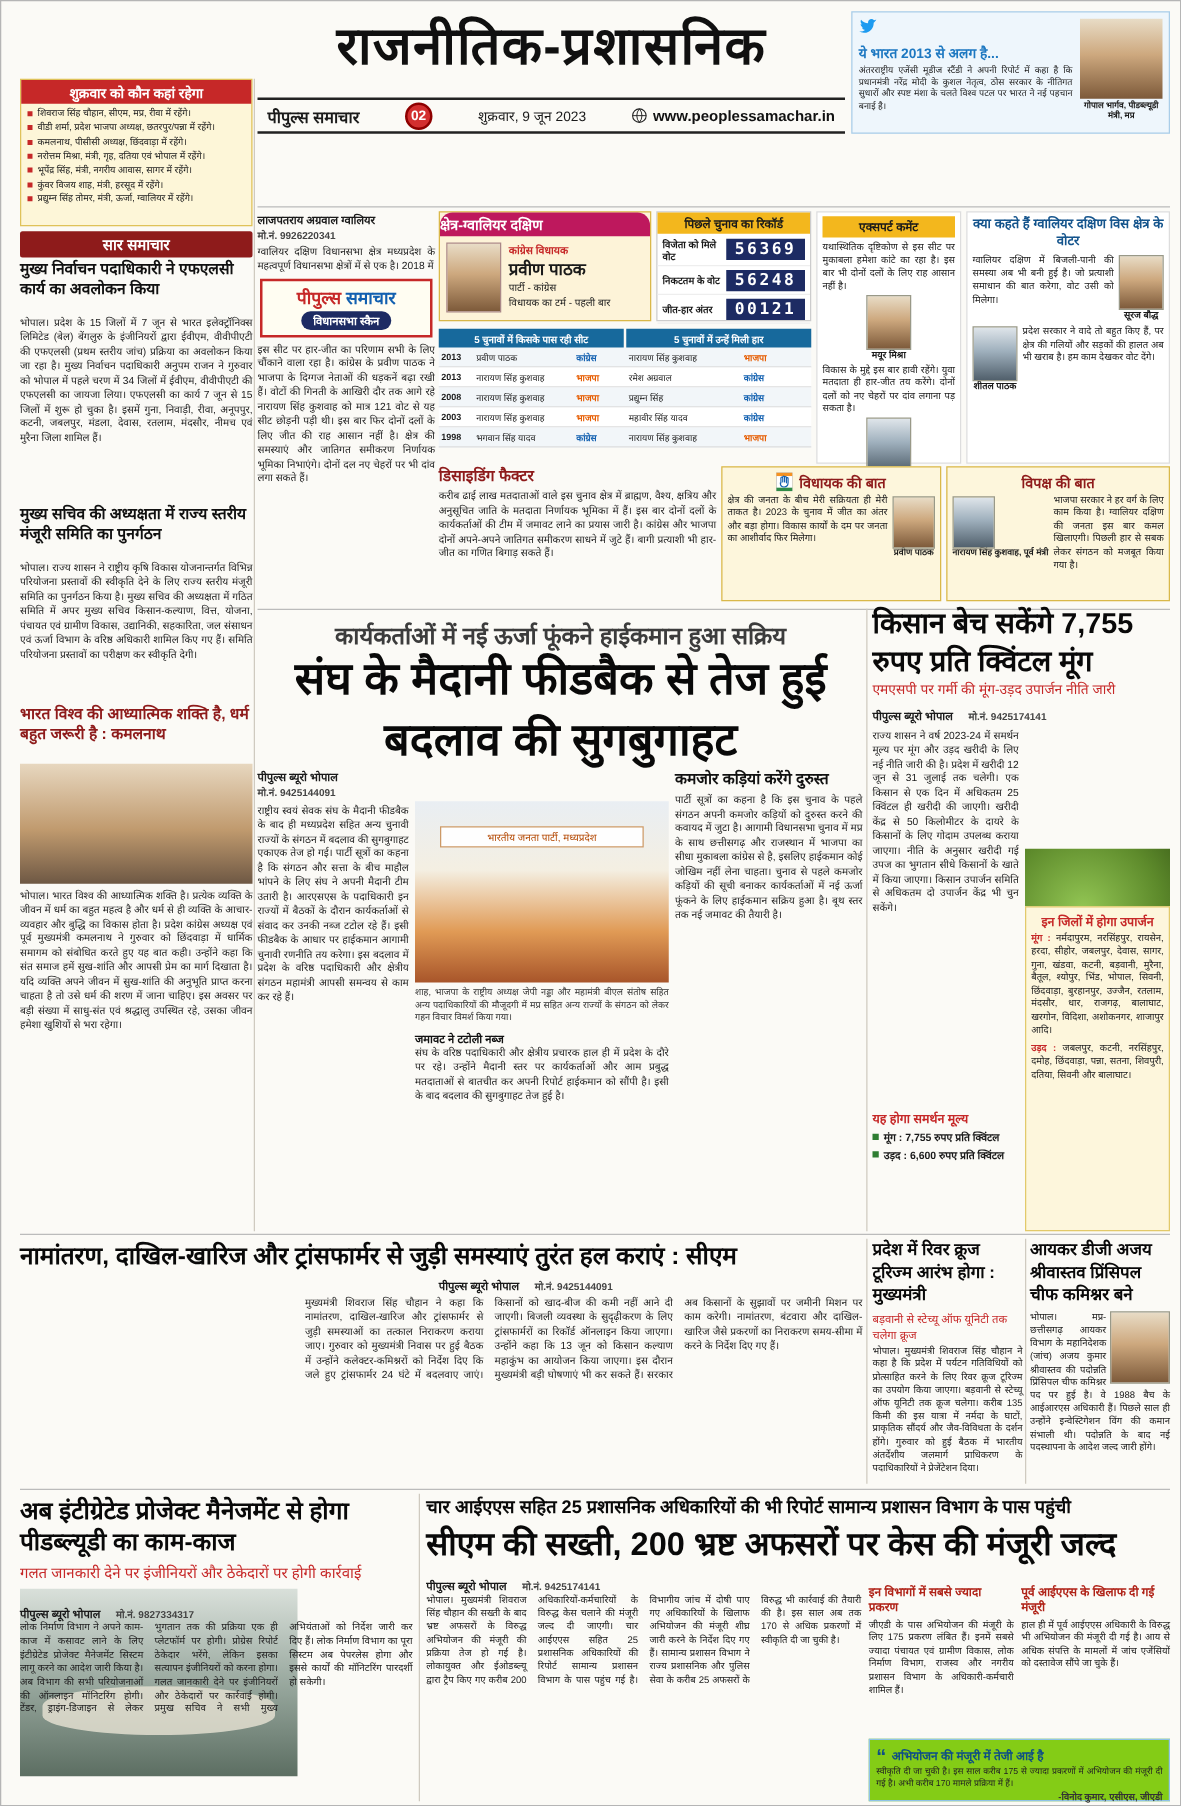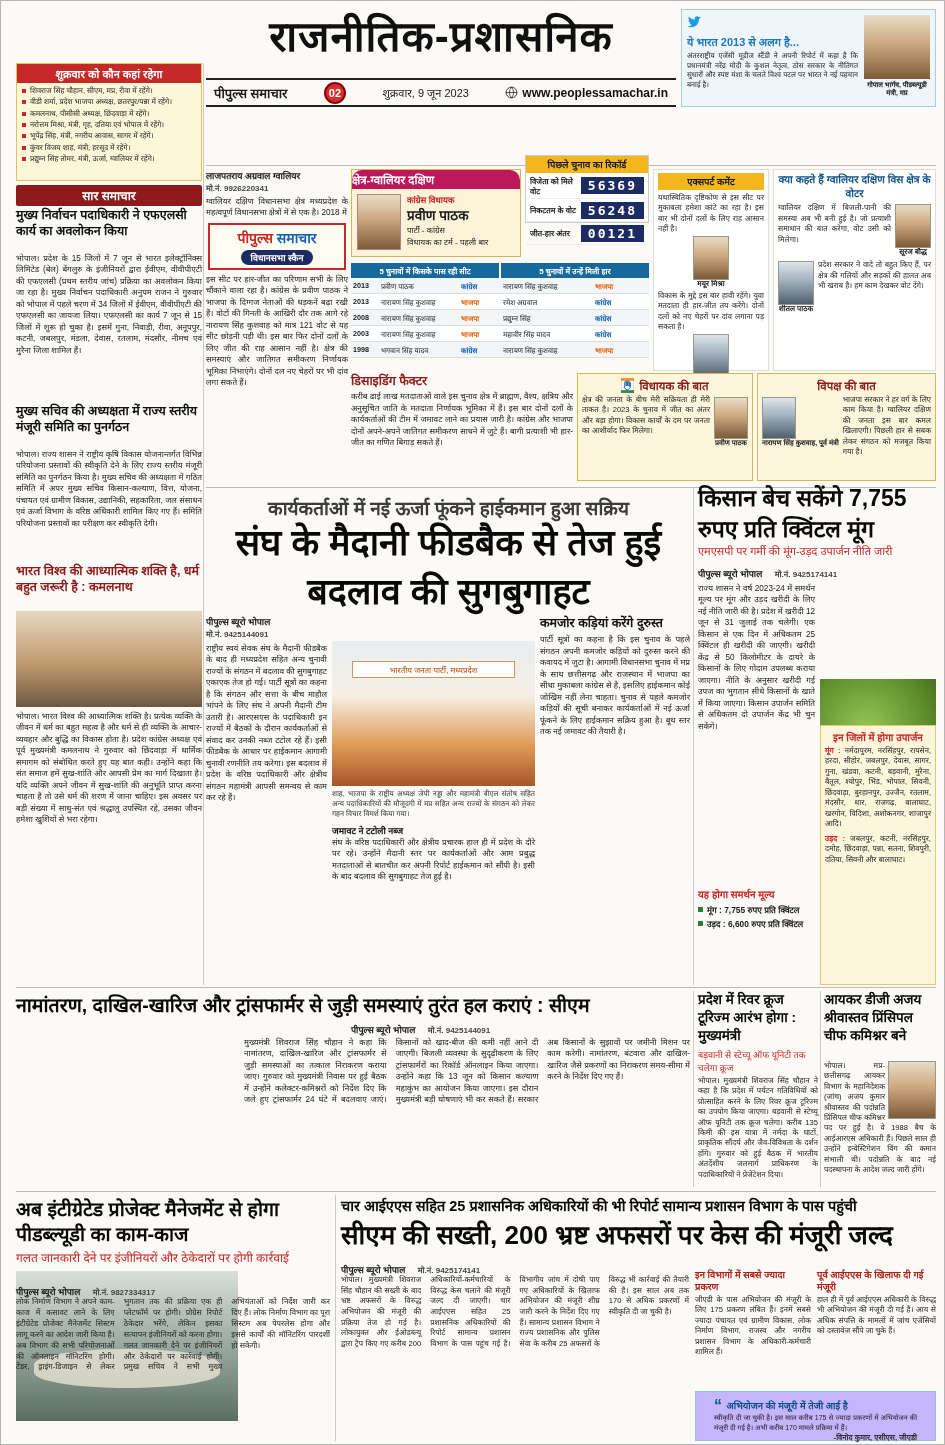--- a/index.html
+++ b/index.html
@@ -114,21 +114,21 @@
   .lead-in{font-weight:bold;font-size:9px;color:#111}
   .cols-3{column-count:3;column-gap:9px}
   .cols-4{column-count:4;column-gap:9px}
 
   .cream{background:#fdf6dc;border:1px solid #e2c96a;padding:4px}
   .box-title-red{color:#c62828;font-weight:bold;font-size:10px;text-align:center;margin-bottom:2px}
   .lbl-red{color:#c62828;font-weight:bold}
   .msp-line{font-size:8.4px;font-weight:bold;padding-left:9px;position:relative;margin-top:3px}
   .msp-line::before{content:"";position:absolute;left:0;top:3px;width:5px;height:5px;background:#2e7d32}
 
-  .blue-box{background:#c4b5fd;border:1px solid #8fc3e8;padding:3px 18px}
+  .blue-box{background:#84cc16;border:1px solid #8fc3e8;padding:3px 5px}
   .blue-title{color:#0d4e86;font-weight:bold;font-size:9.5px}
   .blue-attr{font-size:7.6px;font-weight:bold;text-align:right;color:#333}
   .qmark{font-size:16px;color:#0d4e86;font-weight:bold;line-height:.6;vertical-align:-2px}
 
   .grf-box-title{color:#b02318;font-weight:bold;font-size:9.5px;line-height:1.25;margin-bottom:2px}
 </style>
 </head>
 <body>
 
 <div class="page">
@@ -215,21 +215,21 @@
       <div class="ph ph-portrait region-photo"></div>
       <div>
         <div class="region-label">कांग्रेस विधायक</div>
         <div class="region-name">प्रवीण पाठक</div>
         <div class="region-meta">पार्टी - कांग्रेस</div>
         <div class="region-meta">विधायक का टर्म - पहली बार</div>
       </div>
     </div>
   </div>
 
-  <div class="abs record" style="left:524px;top:154px;width:124px;height:68px">
+  <div class="abs record" style="left:524px;top:168px;width:124px;height:88px">
     <div class="bar-yellow">पिछले चुनाव का रिकॉर्ड</div>
     <div class="rec-row">
       <span class="rec-label">विजेता को मिले वोट</span>
       <span class="rec-val">56369</span>
     </div>
     <div class="rec-row">
       <span class="rec-label">निकटतम के वोट</span>
       <span class="rec-val">56248</span>
     </div>
     <div class="rec-row">
@@ -416,21 +416,21 @@
   <div class="abs" style="left:697px;top:990px;width:120px;height:198px">
     <div class="h-sm">प्रदेश में रिवर क्रूज टूरिज्म आरंभ होगा : मुख्यमंत्री</div>
     <div class="subhead-red" style="font-size:9px;margin:2px 0">बड़वानी से स्टेच्यू ऑफ यूनिटी तक चलेगा क्रूज</div>
     <div class="bt-sm">भोपाल। मुख्यमंत्री शिवराज सिंह चौहान ने कहा है कि प्रदेश में पर्यटन गतिविधियों को प्रोत्साहित करने के लिए रिवर क्रूज टूरिज्म का उपयोग किया जाएगा। बड़वानी से स्टेच्यू ऑफ यूनिटी तक क्रूज चलेगा। करीब 135 किमी की इस यात्रा में नर्मदा के घाटों, प्राकृतिक सौंदर्य और जैव-विविधता के दर्शन होंगे। गुरुवार को हुई बैठक में भारतीय अंतर्देशीय जलमार्ग प्राधिकरण के पदाधिकारियों ने प्रेजेंटेशन दिया।</div>
   </div>
 
   <div class="vline" style="left:819px;top:990px;height:196px"></div>
 
   <div class="abs" style="left:823px;top:990px;width:112px;height:198px">
     <div class="h-sm">आयकर डीजी अजय श्रीवास्तव प्रिंसिपल चीफ कमिश्नर बने</div>
-    <div style="margin-top:15px">
+    <div style="margin-top:3px">
       <div class="ph ph-portrait" style="float:right;width:48px;height:58px;margin:0 0 2px 3px;border:1px solid #998"></div>
       <div class="bt-sm">भोपाल। मप्र-छत्तीसगढ़ आयकर विभाग के महानिदेशक (जांच) अजय कुमार श्रीवास्तव की पदोन्नति प्रिंसिपल चीफ कमिश्नर पद पर हुई है। वे 1988 बैच के आईआरएस अधिकारी हैं। पिछले साल ही उन्होंने इन्वेस्टिगेशन विंग की कमान संभाली थी। पदोन्नति के बाद नई पदस्थापना के आदेश जल्द जारी होंगे।</div>
     </div>
   </div>
 
   <div class="hline" style="left:15px;top:1190px;width:920px;background:#bbb"></div>
   <div class="vline" style="left:334px;top:1194px;height:246px"></div>
 
   <div class="abs h-cm" style="left:15px;top:1196px;width:314px;height:50px">अब इंटीग्रेटेड प्रोजेक्ट मैनेजमेंट से होगा पीडब्ल्यूडी का काम-काज</div>
   <div class="abs subhead-red" style="left:15px;top:1248px;width:314px;height:30px;font-size:12px">गलत जानकारी देने पर इंजीनियरों और ठेकेदारों पर होगी कार्रवाई</div>

